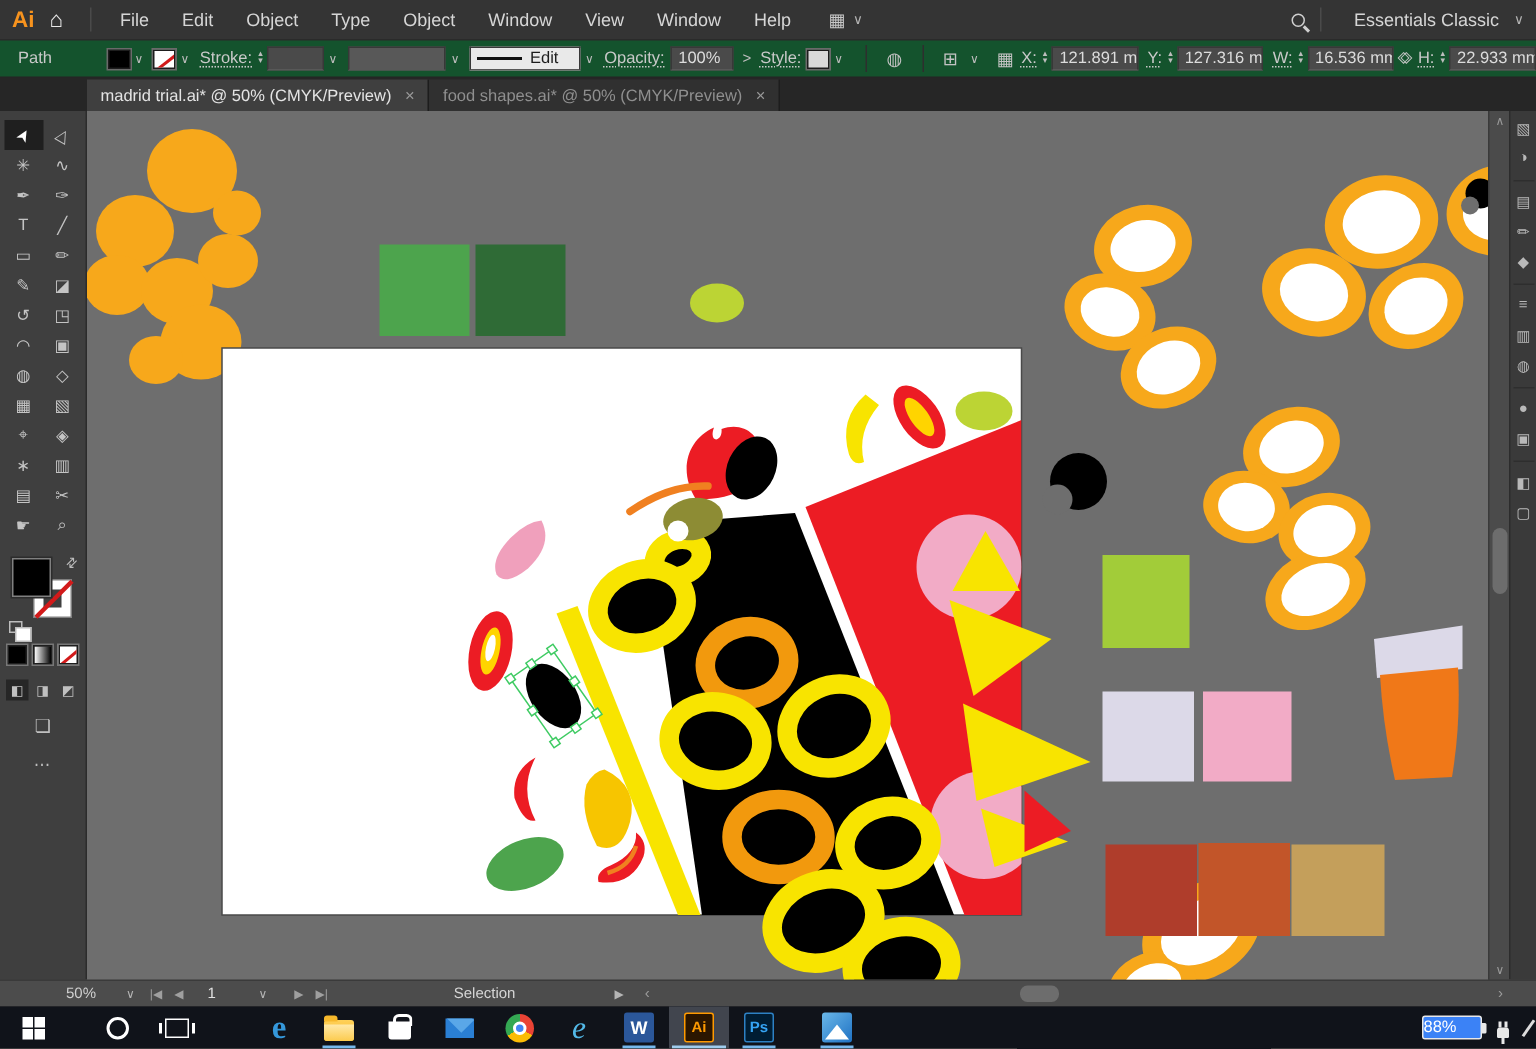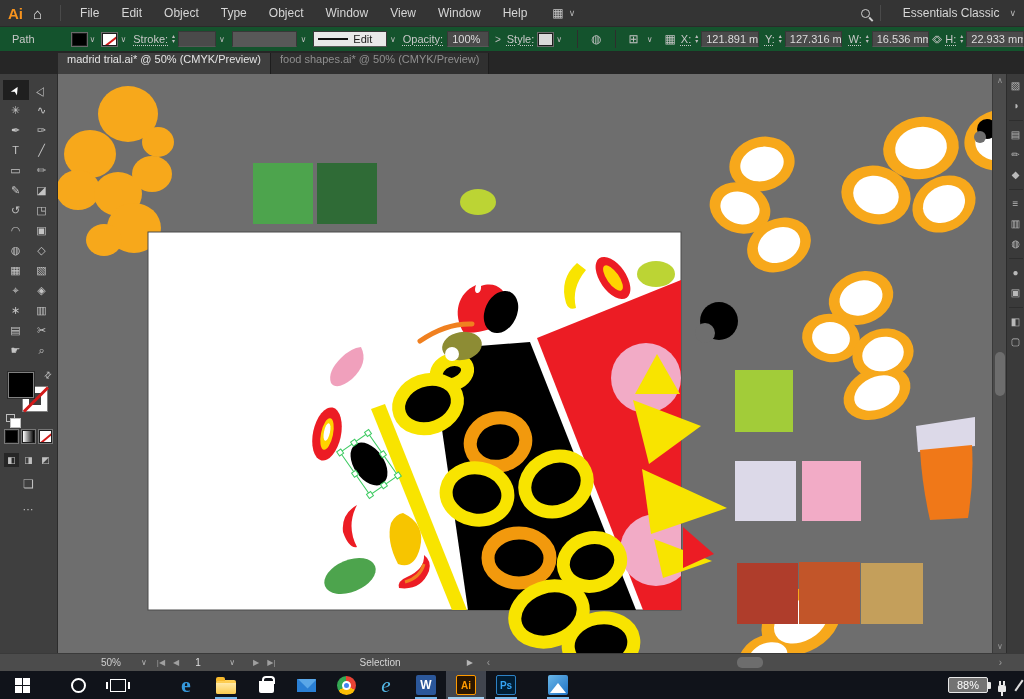--- a/index.html
+++ b/index.html
@@ -36,21 +36,21 @@
   .basic-box { width:74px; background:#e9e9e9; color:#1c1c1c; gap:5px; }
   .basic-line { width:30px; height:2px; background:#111; }
   .val-box { width:58px; overflow:hidden; }
   .cb-sep { width:1px; height:18px; background:#2e2e2e; margin:0 8px; }
   .cb-ic { color:#c3c3c3; font-size:12px; margin:0 5px; }
   .gt { color:#bdbdbd; margin:0 6px; font-size:10px; }
   .chainlink { display:inline-block; margin:0 4px; color:#c3c3c3; font-size:11px; transform:rotate(-45deg); }
 
   
   .tabbar { height:22px; background:#262626; display:flex; align-items:flex-end; flex:0 0 22px; padding-left:58px; }
-  .doctab { height:21px; display:flex; align-items:center; font-size:11px; padding:0 9px; gap:9px; border-right:1px solid #1d1d1d;flex-direction:column; }
+  .doctab { height:21px; display:flex; align-items:center; font-size:11px; padding:0 9px; gap:9px; border-right:1px solid #1d1d1d; }
   .doctab.active { background:#3f3f3f; color:#e4e4e4; }
   .doctab.inactive { background:#303030; color:#8f8f8f; }
   .tab-x { font-size:11px; color:#9a9a9a; }
 
   
   .mainrow { flex:1 1 auto; display:flex; min-height:0; }
   .toolbar { flex:0 0 58px; background:#3f3f3f; border-right:1px solid #2c2c2c; padding-top:6px; display:flex; flex-direction:column; align-items:center; }
   .tgrid { display:grid; grid-template-columns:26px 26px; grid-auto-rows:20px; }
   .tcell { display:flex; align-items:center; justify-content:center; color:#c4c4c4; font-size:11px; }
   .tcell.active { background:#1f1f1f; color:#fff; }
@@ -82,21 +82,21 @@
   .vscroll { flex:0 0 14px; background:#4b4b4b; border-left:1px solid #3a3a3a; position:relative; color:#9a9a9a; }
   .vs-up { position:absolute; top:2px; left:0; width:14px; text-align:center; font-size:8px; }
   .vs-dn { position:absolute; bottom:2px; left:0; width:14px; text-align:center; font-size:8px; }
   .vs-thumb { position:absolute; left:2px; top:278px; width:10px; height:44px; background:#6d6d6d; border-radius:5px; }
   .dock { flex:0 0 18px; background:#3a3a3a; border-left:1px solid #2c2c2c; display:flex; flex-direction:column; align-items:center; padding-top:6px; gap:6px; }
   .dock-ic { color:#b9b9b9; font-size:10px; height:14px; }
   .dock-gap { height:3px; border-top:1px solid #2e2e2e; width:14px; }
 
   
   .statusrow { flex:0 0 18px; background:#4c4c4c; border-top:1px solid #3a3a3a; display:flex; align-items:center; color:#cfcfcf; font-size:10px; }
-  .st-zoom { margin-left:101px; width:40px; }
+  .st-zoom { margin-left:44px; width:40px; }
   .st-chev { font-size:8px; color:#b5b5b5; margin-right:10px; }
   .st-nav { display:flex; gap:8px; color:#9f9f9f; font-size:8px; align-items:center; }
   .st-page { width:34px; text-align:left; padding-left:8px; color:#e0e0e0; font-size:10px; }
   .st-status { margin-left:84px; color:#d5d5d5; font-size:10px; }
   .st-fly { margin-left:66px; font-size:8px; color:#b5b5b5; }
   .hscroll { flex:1 1 auto; position:relative; height:100%; margin-left:10px; color:#9a9a9a; }
   .hs-l { position:absolute; left:4px; top:3px; font-size:10px; }
   .hs-r { position:absolute; right:22px; top:3px; font-size:10px; }
   .hs-thumb { position:absolute; left:254px; top:3px; width:26px; height:11px; background:#6d6d6d; border-radius:5px; }
 
@@ -128,21 +128,21 @@
   .mailenv::before { content:""; position:absolute; left:2px; top:-6px; width:15px; height:12px; background:#5aa7e8; transform:rotate(45deg); }
   .chrome { width:19px; height:19px; border-radius:50%; background:conic-gradient(#ea4335 0 33%, #fbbc05 33% 66%, #34a853 66% 100%); position:relative; }
   .chrome::after { content:""; position:absolute; left:5px; top:5px; width:9px; height:9px; background:#4285f4; border:2px solid #fff; border-radius:50%; box-sizing:border-box; }
   .appsq { width:20px; height:20px; display:flex; align-items:center; justify-content:center; font-weight:bold; font-size:10px; border-radius:2px; }
   .word { background:#2b579a; color:#fff; font-size:12px; }
   .ai-app { background:#2b1600; color:#ff9a00; border:1.5px solid #ff9a00; }
   .ps-app { background:#001d33; color:#35a4f4; border:1.5px solid #2d81c4; }
   .photos { background:linear-gradient(135deg,#6ab7e8,#1f72c4); position:relative; overflow:hidden; }
   .photos::after { content:""; position:absolute; left:2px; bottom:2px; border-left:8px solid transparent; border-right:8px solid transparent; border-bottom:10px solid #fff; }
   .tb-right { margin-left:auto; display:flex; align-items:center; gap:6px; padding-right:4px; }
-  .battery { background:#737373; border:1px solid #e8e8e8; border-radius:2px; width:40px; height:16px; color:#fff; font-size:11px; display:flex; align-items:center; justify-content:center; position:relative; }
+  .battery { background:#3b82f6; border:1px solid #e8e8e8; border-radius:2px; width:40px; height:16px; color:#fff; font-size:11px; display:flex; align-items:center; justify-content:flex-start; position:relative; }
   .battery::after { content:""; position:absolute; right:-4px; top:4px; width:3px; height:7px; background:#e8e8e8; border-radius:0 1px 1px 0; }
   .plug { width:8px; height:7px; background:#e8e8e8; border-radius:2px 2px 1px 1px; position:relative; margin-left:4px; margin-top:6px; }
   .plug::before { content:""; position:absolute; top:-4px; left:1px; width:2px; height:4px; background:#e8e8e8; }
   .plug::after { content:""; position:absolute; top:-4px; right:1px; width:2px; height:4px; background:#e8e8e8; }
   .plug i { position:absolute; bottom:-4px; left:3px; width:2px; height:4px; background:#e8e8e8; display:block; }
   .pen-slash { width:2px; height:13px; background:#ddd; transform:rotate(35deg); margin-left:6px; }
 </style>
 </head>
 <body>
 

